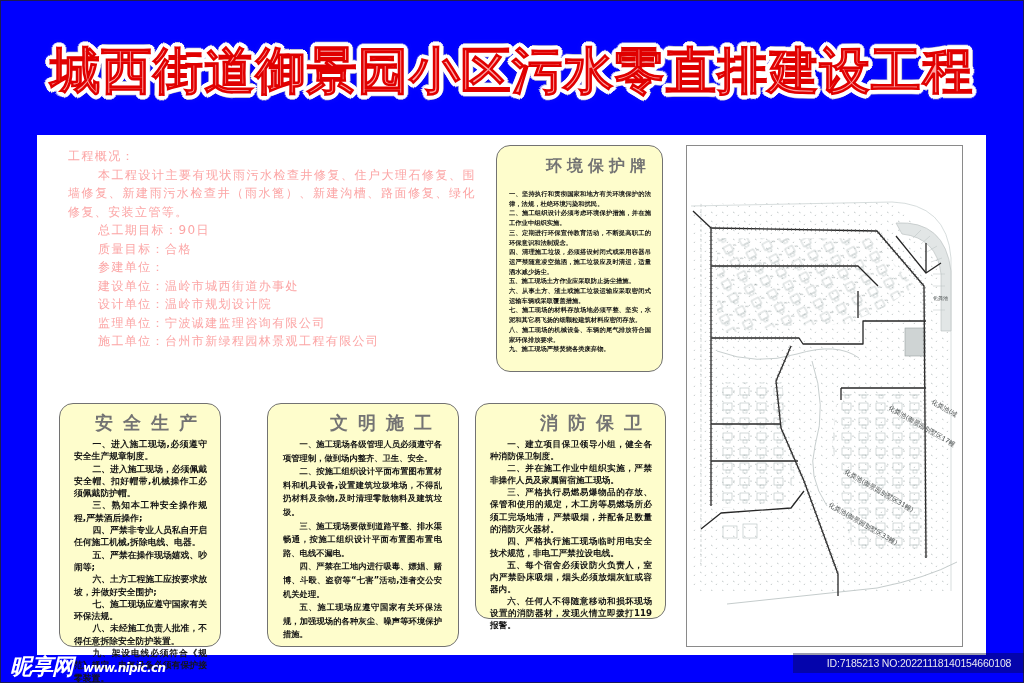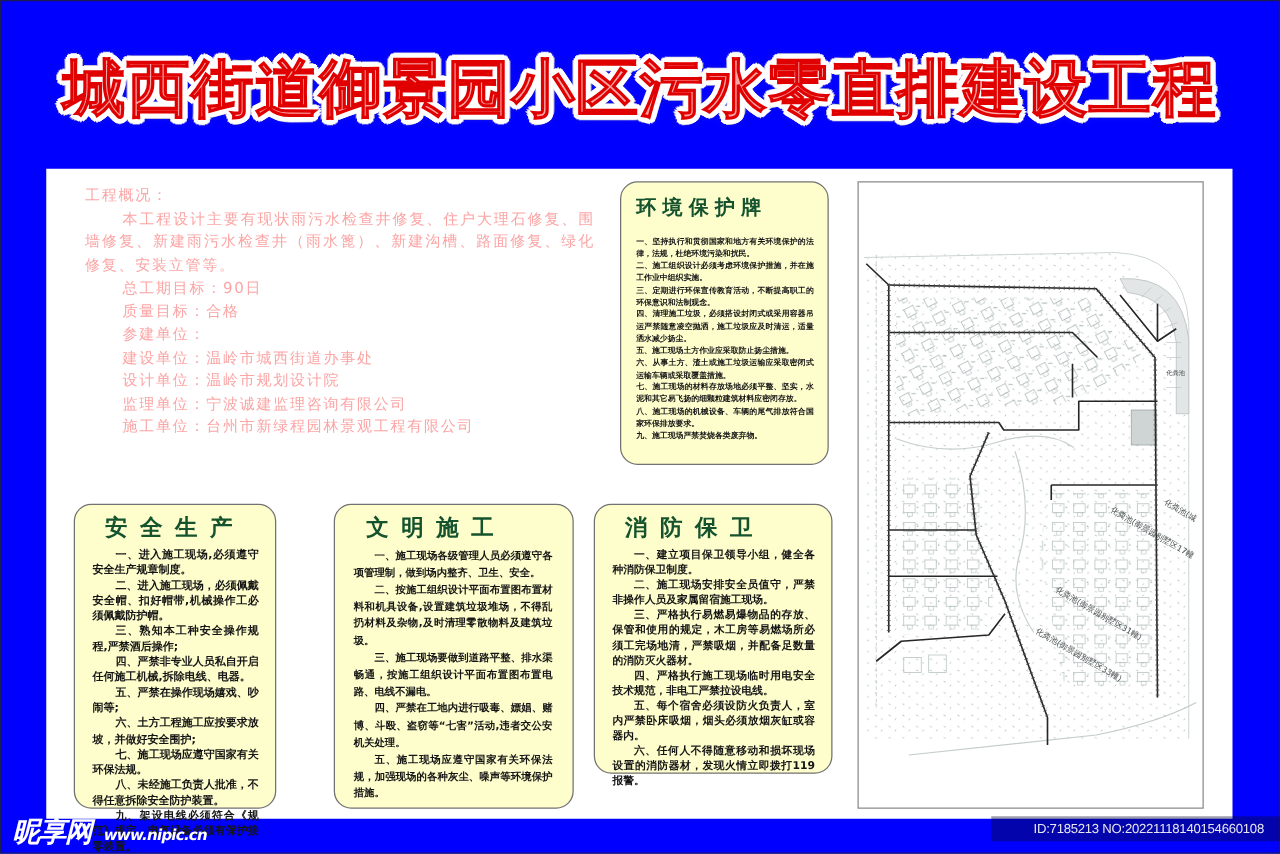--- a/index.html
+++ b/index.html
@@ -44,21 +44,21 @@
     
     .board {
       position: absolute; box-sizing: border-box;
       background: #fefdcc;
       border: 1.5px solid #727272;
       border-radius: 14px;
       color: #151515;
       font-weight: bold;
     }
     .board .btitle {
-      color: #14532d; text-align: left; font-weight: bold;
+      color: #737373; text-align: right; font-weight: bold;
     }
     .board p { margin: 0; text-align: justify; }
 
     .env { left: 496px; top: 145px; width: 167px; height: 227px; padding: 9px 11px 0 12px; }
     .env .btitle { font-size: 16px; line-height: 22px; letter-spacing: 5px; margin-bottom: 12px; }
     .env p { font-size: 6.3px; line-height: 9.7px; }
 
     .safety { left: 59px; top: 403px; width: 162px; height: 244px; padding: 8px 13px 0 14px; }
     .civil  { left: 267px; top: 403px; width: 192px; height: 244px; padding: 8px 16px 0 15px; }
     .fire   { left: 475px; top: 403px; width: 191px; height: 216px; padding: 8px 13px 0 14px; }
@@ -148,21 +148,21 @@
   <p>一、施工现场各级管理人员必须遵守各项管理制，做到场内整齐、卫生、安全。</p>
   <p>二、按施工组织设计平面布置图布置材料和机具设备,设置建筑垃圾堆场，不得乱扔材料及杂物,及时清理零散物料及建筑垃圾。</p>
   <p>三、施工现场要做到道路平整、排水渠畅通，按施工组织设计平面布置图布置电路、电线不漏电。</p>
   <p>四、严禁在工地内进行吸毒、嫖娼、赌博、斗殴、盗窃等“七害”活动,违者交公安机关处理。</p>
   <p>五、施工现场应遵守国家有关环保法规，加强现场的各种灰尘、噪声等环境保护措施。</p>
 </div>
 
 <div class="board fire">
   <div class="btitle">消防保卫</div>
   <p>一、建立项目保卫领导小组，健全各种消防保卫制度。</p>
-  <p>二、施工现场安排安全员值守，严禁非操作人员及家属留宿施工现场。</p>
+  <p>二、并在施工作业中组织实施，严禁非操作人员及家属留宿施工现场。</p>
   <p>三、严格执行易燃易爆物品的存放、保管和使用的规定，木工房等易燃场所必须工完场地清，严禁吸烟，并配备足数量的消防灭火器材。</p>
   <p>四、严格执行施工现场临时用电安全技术规范，非电工严禁拉设电线。</p>
   <p>五、每个宿舍必须设防火负责人，室内严禁卧床吸烟，烟头必须放烟灰缸或容器内。</p>
   <p>六、任何人不得随意移动和损坏现场设置的消防器材，发现火情立即拨打119报警。</p>
 </div>
 
 <div class="siteplan">
   <svg width="274" height="499" viewBox="0 0 274 499">
     <defs>
       <pattern id="villa" width="17" height="15" patternUnits="userSpaceOnUse">

